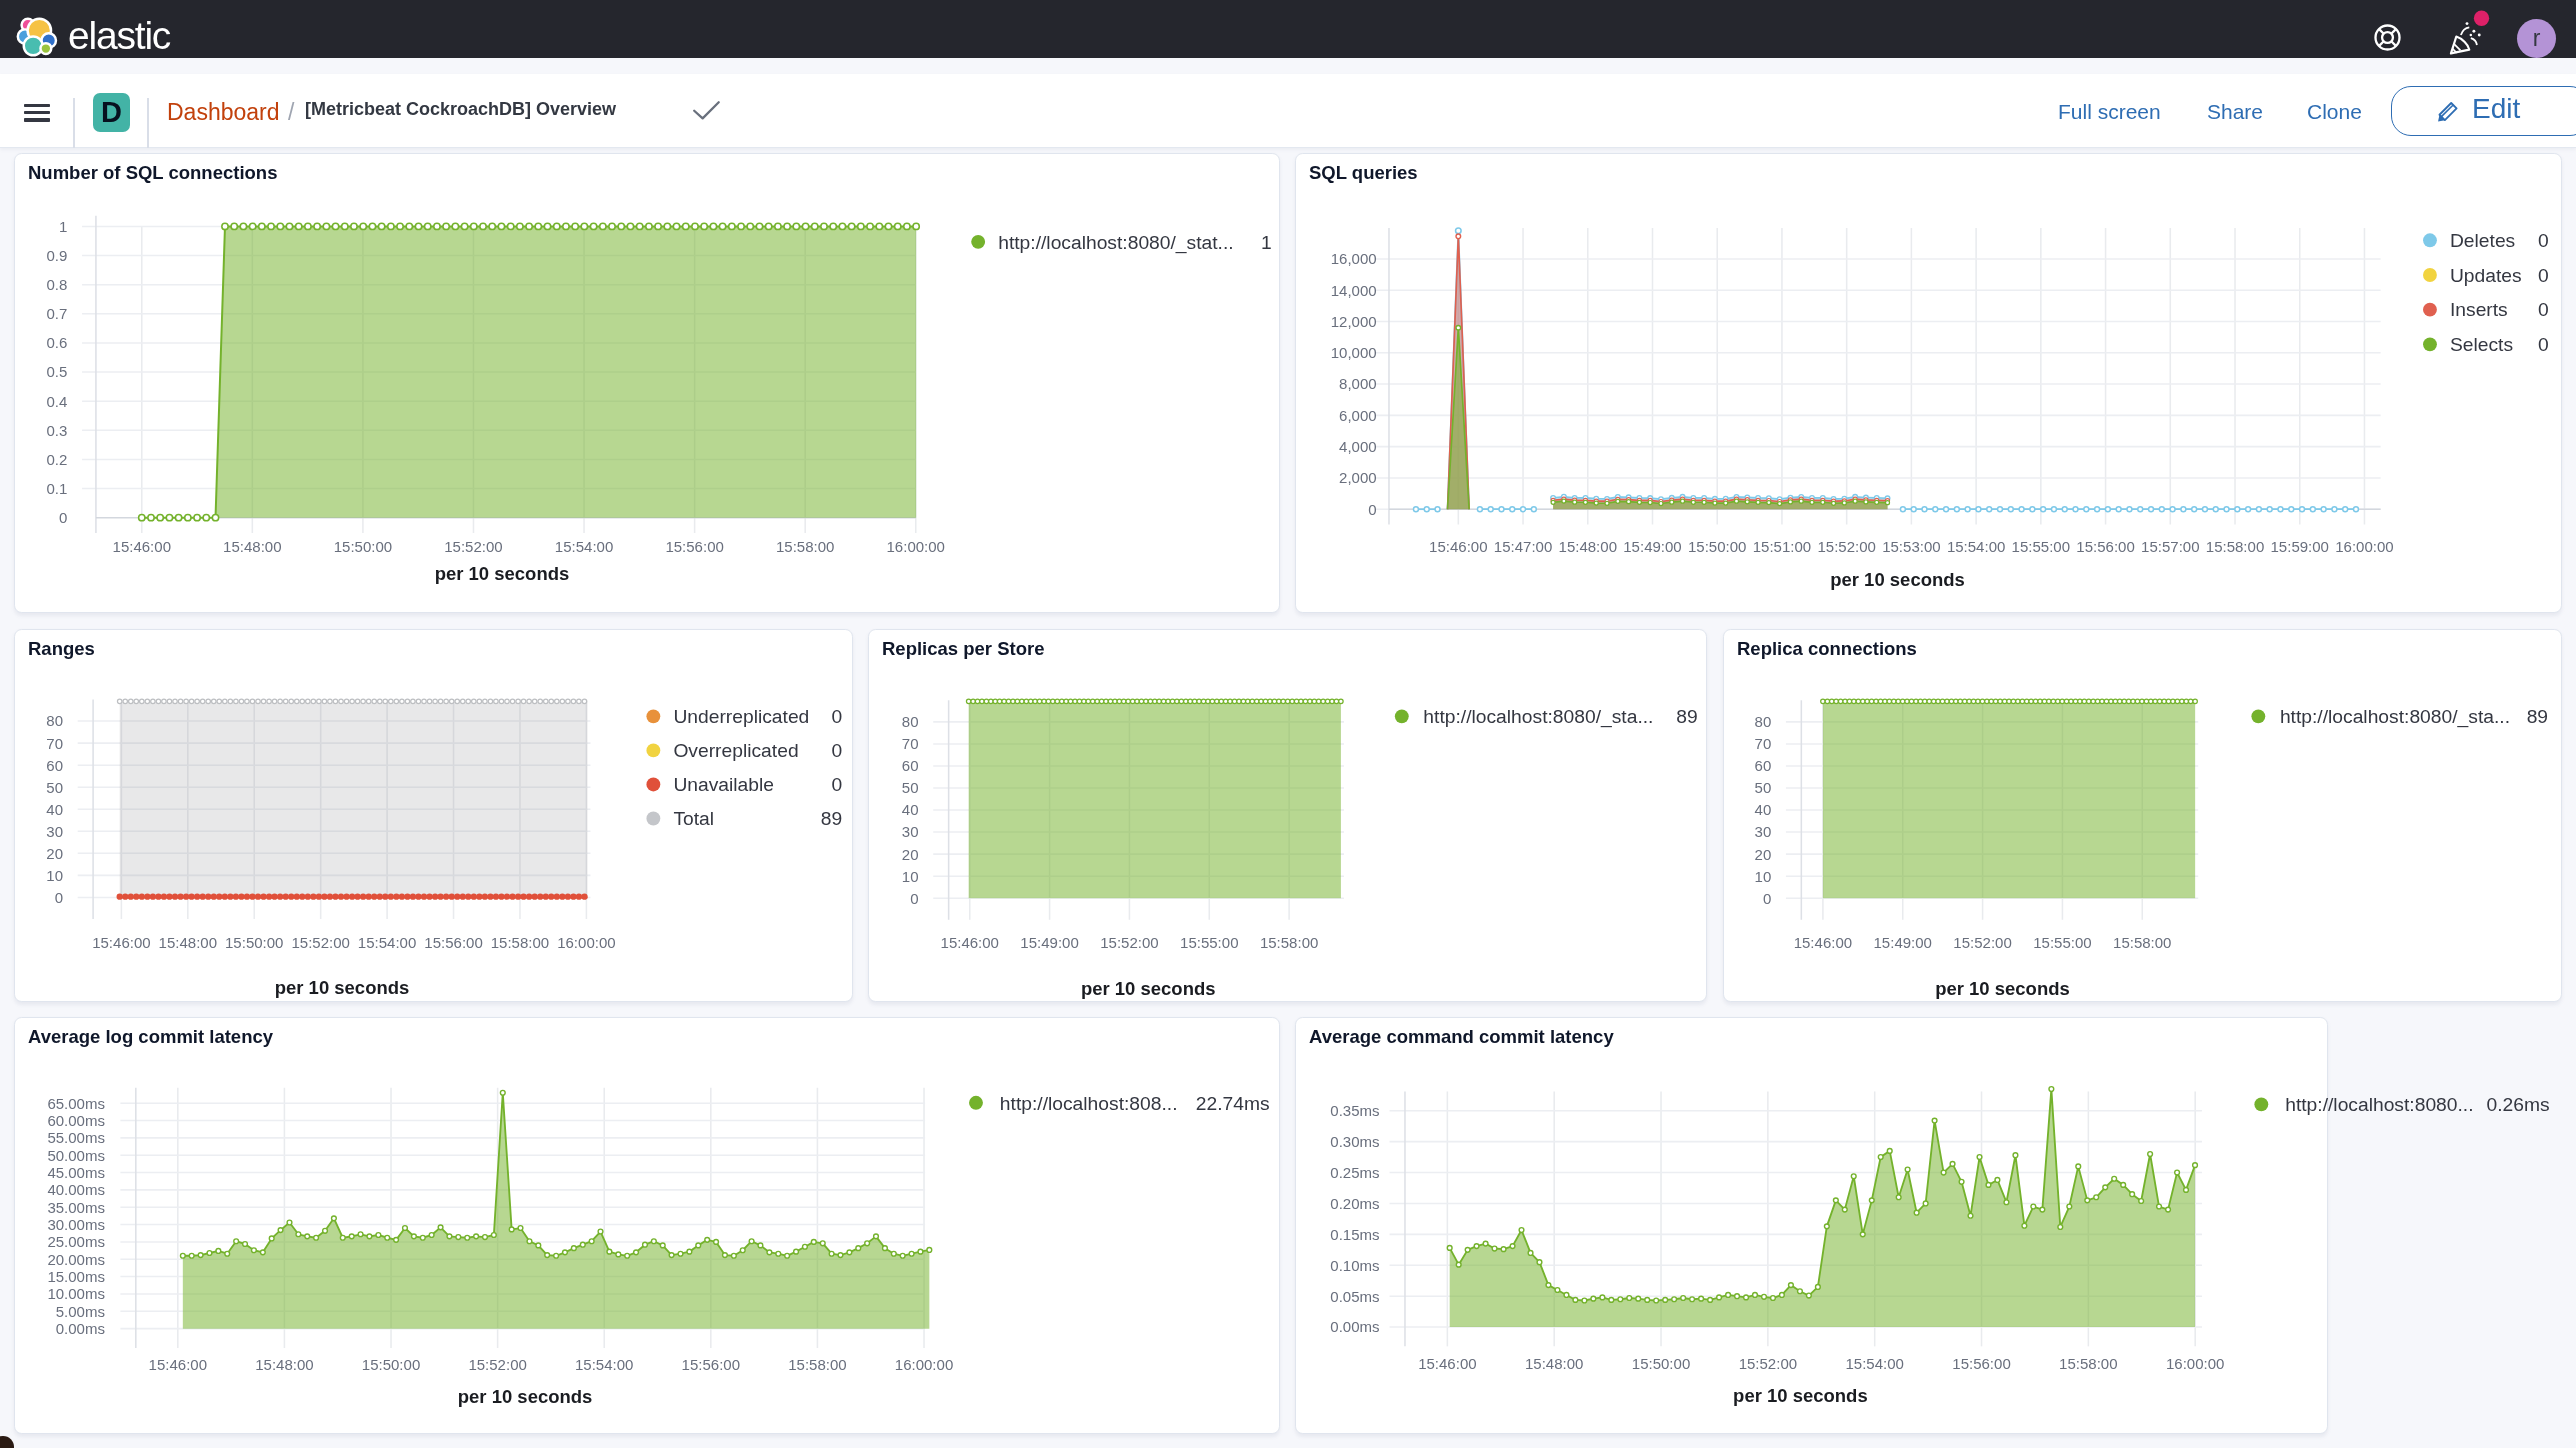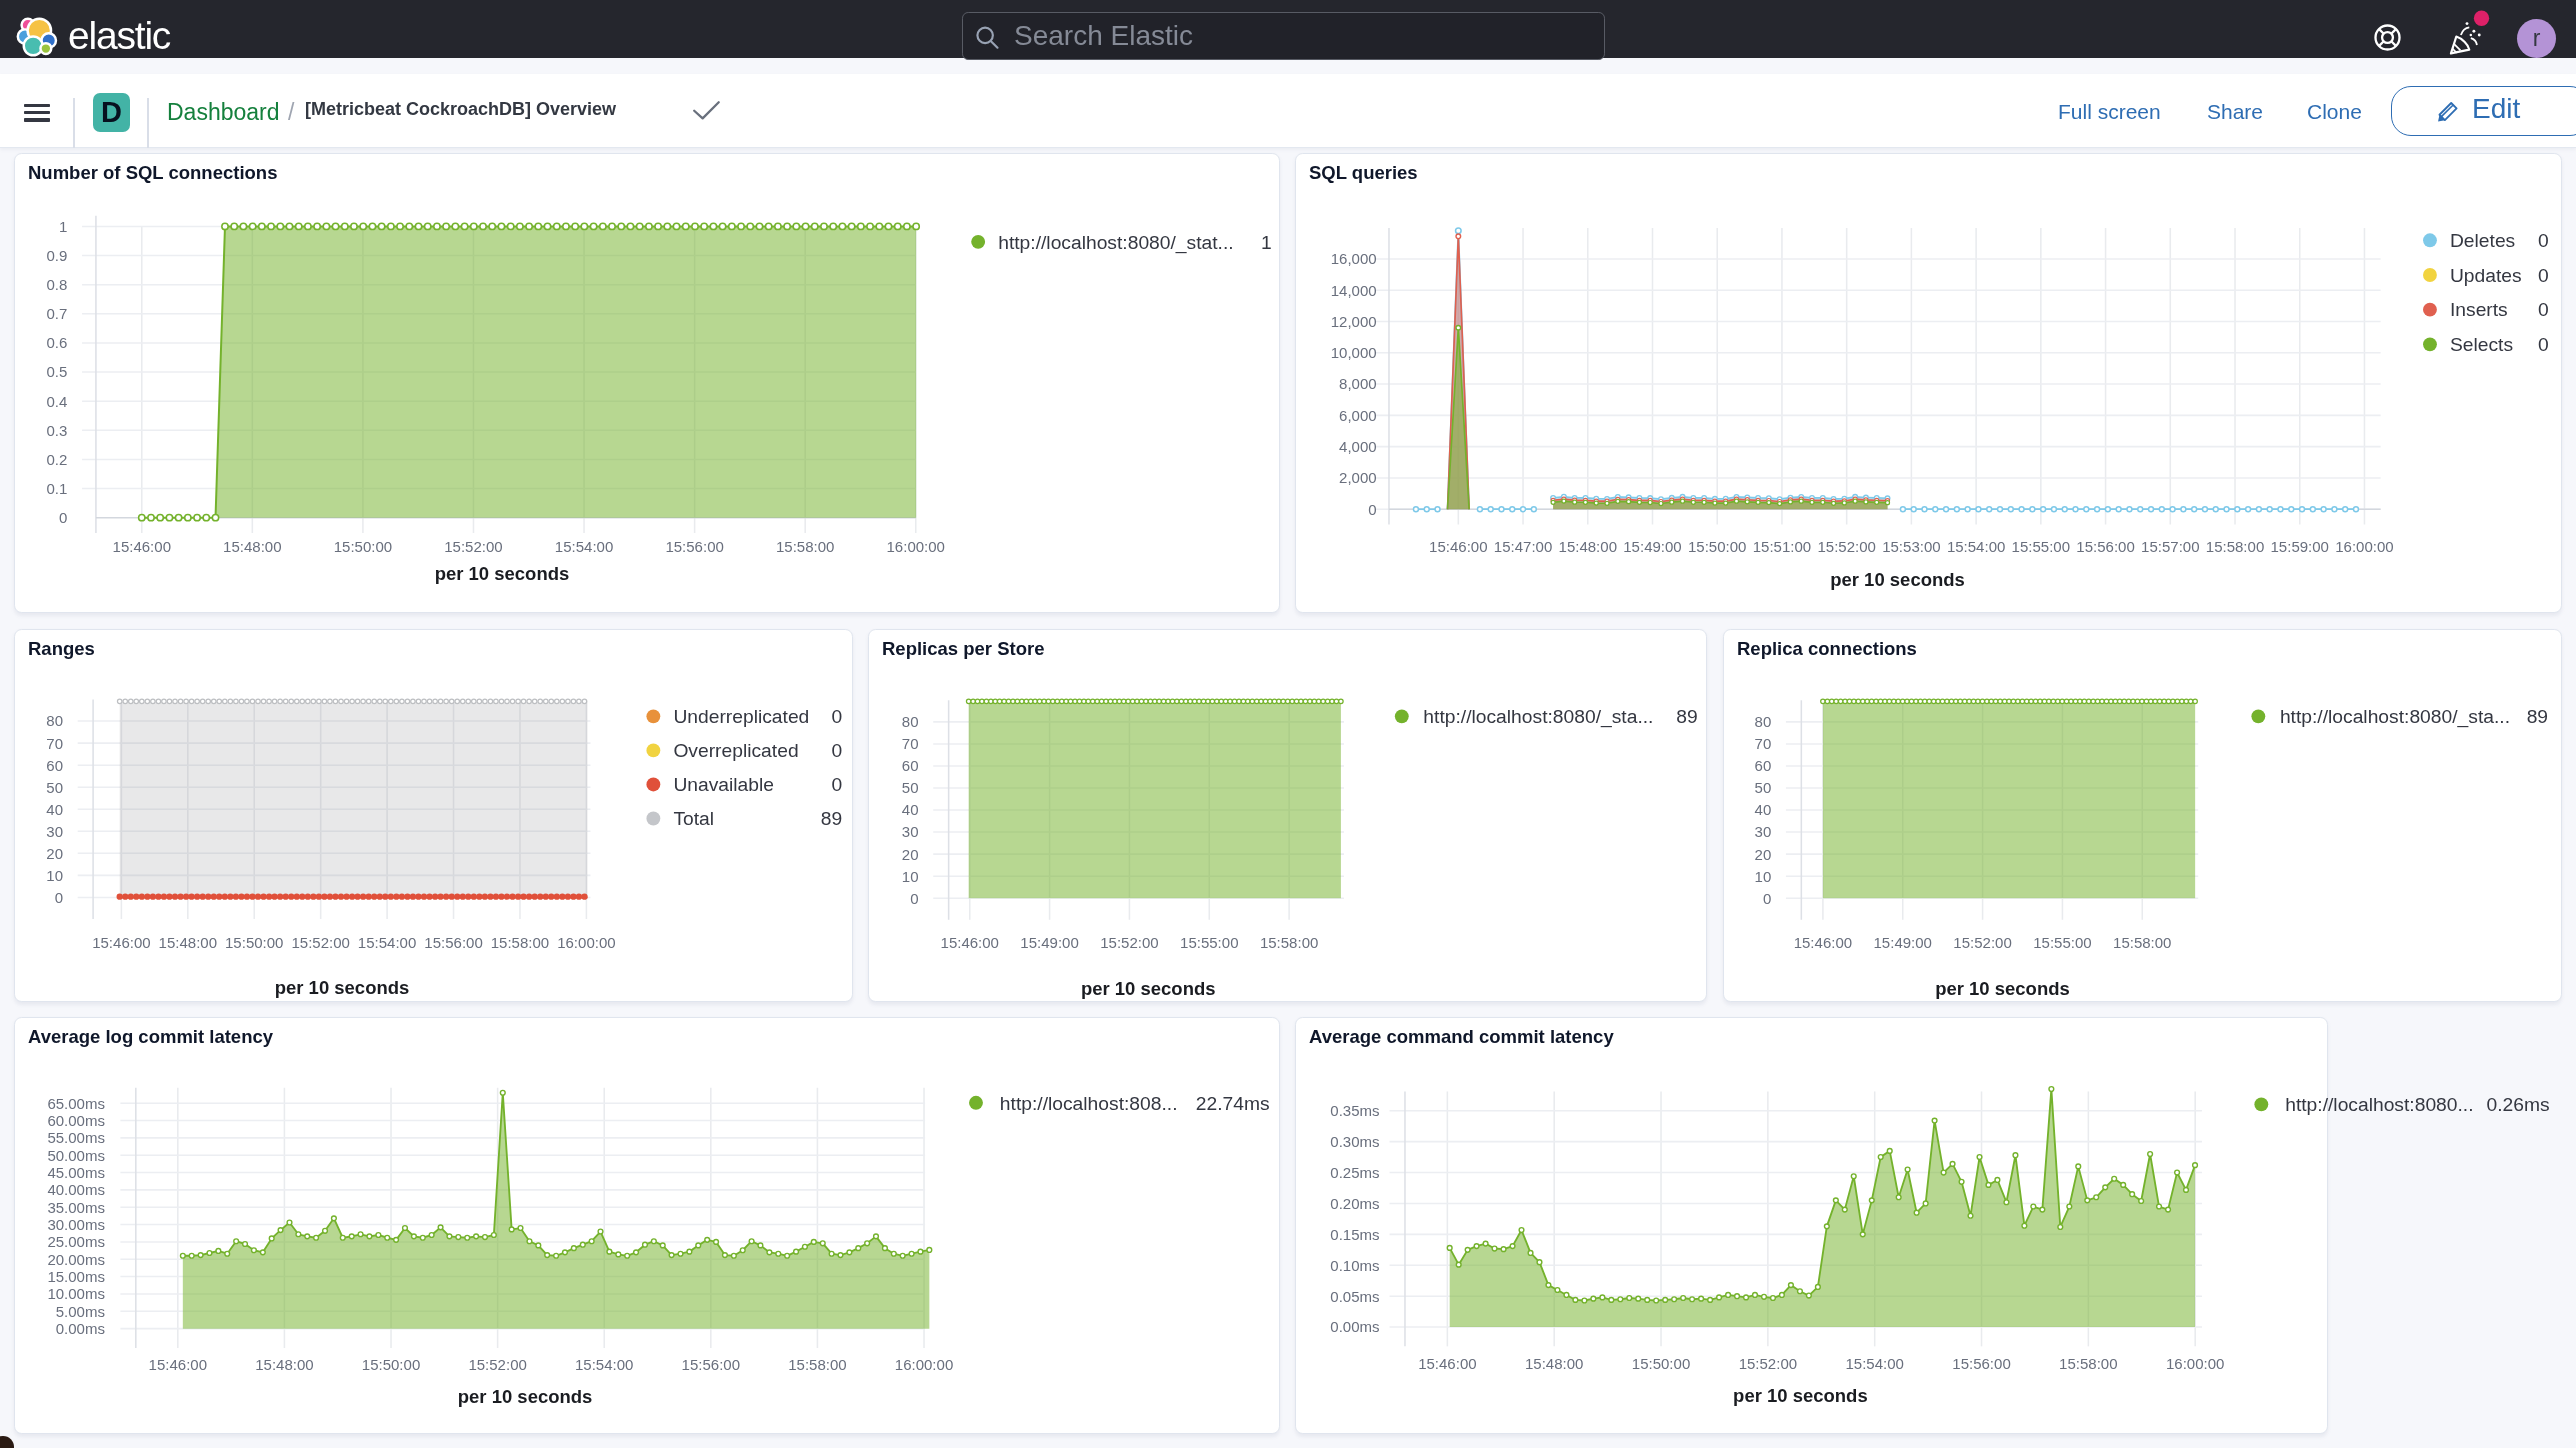--- a/index.html
+++ b/index.html
@@ -5,48 +5,41 @@
 .header{position:absolute;left:0;top:0;width:2576px;height:58px;background:#25262d}
 .brand{position:absolute;left:68px;top:0;line-height:72px;font-size:39px;color:#fff;letter-spacing:-1.2px}
 .search{position:absolute;left:962px;top:11.6px;width:643px;height:48px;border:1.5px solid #585b64;border-radius:6.2px;background:#212229}
 .search .ph{position:absolute;left:51px;top:0;line-height:45px;font-size:28px;color:#858a96}
 .avatar{position:absolute;left:2517px;top:19px;width:39px;height:39px;border-radius:50%;background:#b493d6;color:#343741;font-size:23px;text-align:center;line-height:39px}
 .navbar{position:absolute;left:0;top:74px;width:2576px;height:74px;background:#fff;border-bottom:0.8px solid #e3e8f0;box-shadow:0 2.3px 3.1px rgba(120,130,150,.08)}
 .vdiv{position:absolute;top:24px;width:1.5px;height:50px;background:#d9dee8}
 .burger{position:absolute;left:24px;top:30px;width:26px}
 .burger div{height:3.4px;background:#343741;margin-bottom:3.7px;border-radius:0.8px}
 .dtile{position:absolute;left:93px;top:19px;width:37px;height:39px;border-radius:7px;background:#43b3a6;color:#07101f;font-size:29px;font-weight:600;text-align:center;line-height:39px}
-.crumb{position:absolute;top:25px;font-size:23px;color:#15803d}
+.crumb{position:absolute;top:25px;font-size:23px;color:#c2410c}
 .crumbtitle{position:absolute;top:25px;font-size:18px;font-weight:700;color:#333842}
 .navlink{position:absolute;top:25.5px;font-size:21px;color:#2e6db3}
 .editbtn{position:absolute;left:2391px;top:12.3px;width:199px;height:50px;border:1.5px solid #2e6db3;border-radius:20px;color:#2e6db3;font-size:28px;font-weight:500}
 .editbtn span{position:absolute;left:80px;top:6.2px}
 .panel{position:absolute;background:#fff;border:1.5px solid #e0e5ee;border-radius:7.7px;box-shadow:0 2.3px 3.9px rgba(110,120,145,.10)}
 .ptitle{position:absolute;left:13px;top:7px;font-size:18.5px;font-weight:700;color:#0f172a;line-height:1.25}
 text{font-family:"Liberation Sans",sans-serif}
 </style></head><body>
 <div class="header">
 <svg width="74" height="74" viewBox="0 0 96 96" style="position:absolute;left:0;top:0">
 <g stroke="#fff" stroke-width="3.2">
 <circle cx="36.2" cy="32.5" r="8.2" fill="#ef4f98"></circle>
 <circle cx="32.5" cy="47.5" r="9.4" fill="#4a9fdc"></circle>
 <circle cx="51.0" cy="39.5" r="15.2" fill="#f6c244"></circle>
 <circle cx="63.2" cy="52.5" r="9.4" fill="#3070c9"></circle>
 <circle cx="43.0" cy="59.5" r="12.2" fill="#48bdb0"></circle>
 <circle cx="59.5" cy="63.0" r="7.0" fill="#9ac43e"></circle>
 </g>
     </svg>
 <div class="brand">elastic</div>
-<div class="search">
-      <svg width="34" height="34" viewBox="0 0 44 44" style="position:absolute;left:9.3px;top:10.8px">
-<circle cx="17" cy="16" r="10" fill="none" stroke="#98a2b3" stroke-width="2.8"></circle>
-<line x1="24.5" y1="23.5" x2="33" y2="32" stroke="#98a2b3" stroke-width="2.8" stroke-linecap="round"></line>
-</svg>
-      <div class="ph">Search Elastic</div>
-    </div>
 <svg width="31" height="31" viewBox="0 0 40 40" style="position:absolute;left:2372px;top:21.6px">
 <circle cx="20" cy="20" r="15.5" fill="none" stroke="#fff" stroke-width="3"></circle>
 <circle cx="20" cy="20" r="7" fill="none" stroke="#fff" stroke-width="3"></circle>
 <line x1="9.5" y1="9.5" x2="14.8" y2="14.8" stroke="#fff" stroke-width="3"></line>
 <line x1="30.5" y1="9.5" x2="25.2" y2="14.8" stroke="#fff" stroke-width="3"></line>
 <line x1="9.5" y1="30.5" x2="14.8" y2="25.2" stroke="#fff" stroke-width="3"></line>
 <line x1="30.5" y1="30.5" x2="25.2" y2="25.2" stroke="#fff" stroke-width="3"></line>
 </svg>
 <svg width="56" height="52" viewBox="0 0 72 68" style="position:absolute;left:2439px;top:6.2px">
 <g transform="translate(8,16)">

